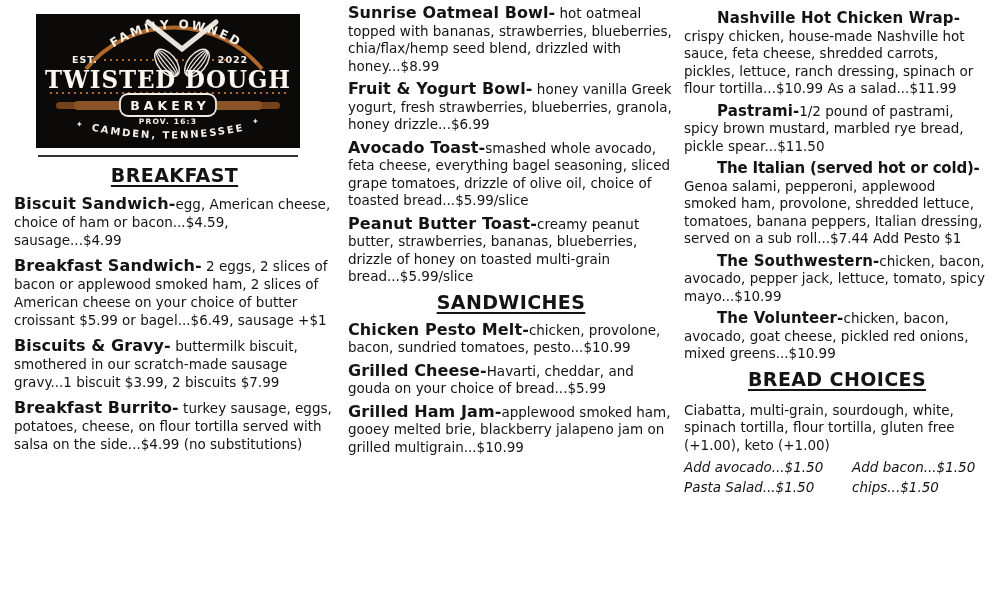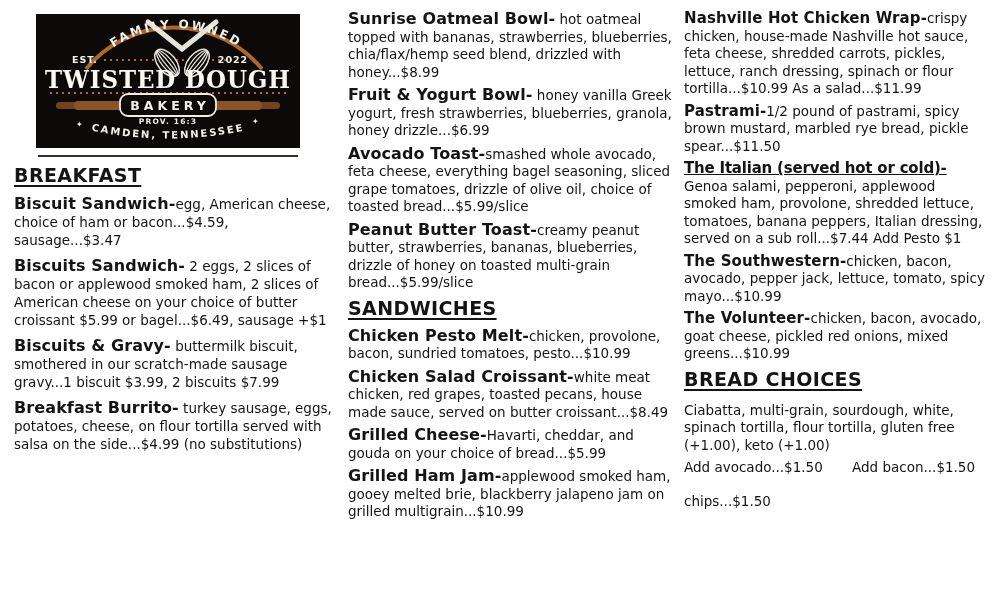--- a/index.html
+++ b/index.html
@@ -1,52 +1,52 @@
 <!DOCTYPE html>
 <html><head>
 <meta charset="utf-8">
 <style>
   html,body{margin:0;padding:0;background:#ffffff;}
   .page{position:relative;width:1000px;height:614px;background:#ffffff;overflow:hidden;
         font-family:"DejaVu Sans",sans-serif;color:#141414;}
   .col{position:absolute;top:8px;}
   .col-left{left:14px;width:321px;}
-  .col-mid{left:348px;top:10px;width:326px;}
+  .col-mid{left:348px;top:4px;width:326px;}
   .col-right{left:684px;top:10px;width:306px;}
 
   
   .logo-area{position:relative;height:152px;margin-bottom:4px;}
   .logo-svg{position:absolute;left:22px;top:6px;width:264px;height:134px;display:block;}
   .logo-underline{position:absolute;left:24px;top:147px;width:260px;height:2px;background:#35302b;}
   .lg-t{fill:#f4f1ea;font-family:"DejaVu Sans",sans-serif;font-weight:bold;}
   .lg-fam{font-size:12px;letter-spacing:2.5px;}
   .lg-est{font-size:9.5px;letter-spacing:1px;}
   .lg-word{fill:#faf8f1;font-family:"DejaVu Serif",serif;font-weight:bold;font-size:25px;letter-spacing:1px;}
   .lg-bak{font-size:12.5px;letter-spacing:4px;}
   .lg-prov{font-size:7.5px;letter-spacing:1.2px;}
   .lg-cam{font-size:10px;letter-spacing:2px;}
   .lg-star{font-size:8px;fill:#f4f1ea;}
 
   
-  .sec{text-align:left;font-size:19px;font-weight:bold;letter-spacing:.4px;margin:0 0 9px;
+  .sec{text-align:center;font-size:19px;font-weight:bold;letter-spacing:.4px;margin:0 0 9px;
        text-decoration:underline;text-decoration-thickness:2px;text-underline-offset:3px;}
   .col-left .sec{margin:2px 0 9px;}
   .col-mid .sec{margin:3px 0 8px;}
   .col-right .sec{margin:4px 0 7px;}
 
   .item{margin:0 0 8px;font-size:13.5px;line-height:18px;}
   .col-mid .item,.col-right .item{margin-bottom:5px;line-height:17.5px;}
   .nm{font-weight:bold;font-size:16px;letter-spacing:.1px;}
-  .col-right .nm{font-size:15px;}
+  .col-right .nm{font-size:15px;margin-left:33px;}
   .nm-blk{display:block;}
-  .nm-sm{font-size:14.2px;letter-spacing:-.2px;text-decoration:underline;}
+  .nm-sm{font-size:14.2px;letter-spacing:-.2px;}
   .bd{font-weight:normal;}
 
   .bread-text{margin:12px 0 4px;font-size:13.5px;line-height:17.5px;}
-  .extras-grid{display:grid;grid-template-columns:168px 1fr;row-gap:16px;font-size:13.5px;line-height:18px;}
+  .extras-grid{display:grid;grid-template-columns:168px 1fr;row-gap:2px;font-size:13.5px;line-height:18px;font-style:italic;}
 </style>
 </head>
 <body>
 
 <div class="page">
 
   <div class="col col-left">
 
     <div class="logo-area">
       <svg class="logo-svg" viewBox="0 0 264 134" xmlns="http://www.w3.org/2000/svg">
@@ -86,50 +86,50 @@
         <text class="lg-t lg-prov" x="132" y="110" text-anchor="middle">PROV. 16:3</text>
         <text class="lg-t lg-cam"><textPath href="#camArc" startOffset="50%" text-anchor="middle">CAMDEN,  TENNESSEE</textPath></text>
         <text class="lg-star" x="40" y="113">✦</text>
         <text class="lg-star" x="216" y="110">✦</text>
       </svg>
       <div class="logo-underline"></div>
     </div>
 
     <h2 class="sec">BREAKFAST</h2>
 
-    <p class="item"><span class="nm">Biscuit Sandwich-</span><span>egg, American cheese, choice of ham or bacon...$4.59, sausage...$3.47</span></p>
-    <p class="item"><span class="nm">Biscuits Sandwich-</span><span> 2 eggs, 2 slices of bacon or applewood smoked ham, 2 slices of American cheese on your choice of butter croissant $5.99 or bagel...$6.49, sausage +$1</span></p>
+    <p class="item"><span class="nm">Biscuit Sandwich-</span><span>egg, American cheese, choice of ham or bacon...$4.59, sausage...$4.99</span></p>
+    <p class="item"><span class="nm">Breakfast Sandwich-</span><span> 2 eggs, 2 slices of bacon or applewood smoked ham, 2 slices of American cheese on your choice of butter croissant $5.99 or bagel...$6.49, sausage +$1</span></p>
     <p class="item"><span class="nm">Biscuits &amp; Gravy-</span><span> buttermilk biscuit, smothered in our scratch-made sausage gravy...1 biscuit $3.99, 2 biscuits $7.99</span></p>
     <p class="item"><span class="nm">Breakfast Burrito-</span><span> turkey sausage, eggs, potatoes, cheese, on flour tortilla served with salsa on the side...$4.99 (no substitutions)</span></p>
   </div>
 
   <div class="col col-mid">
     <p class="item"><span class="nm">Sunrise Oatmeal Bowl-</span><span> hot oatmeal topped with bananas, strawberries, blueberries, chia/flax/hemp seed blend, drizzled with honey...$8.99</span></p>
     <p class="item"><span class="nm">Fruit &amp; Yogurt Bowl-</span><span> honey vanilla Greek yogurt, fresh strawberries, blueberries, granola, honey drizzle...$6.99</span></p>
     <p class="item"><span class="nm">Avocado Toast-</span><span>smashed whole avocado, feta cheese, everything bagel seasoning, sliced grape tomatoes, drizzle of olive oil, choice of toasted bread...$5.99/slice</span></p>
     <p class="item"><span class="nm">Peanut Butter Toast-</span><span>creamy peanut butter, strawberries, bananas, blueberries, drizzle of honey on toasted multi-grain bread...$5.99/slice</span></p>
 
     <h2 class="sec">SANDWICHES</h2>
 
     <p class="item"><span class="nm">Chicken Pesto Melt-</span><span>chicken, provolone, bacon, sundried tomatoes, pesto...$10.99</span></p>
-    <p class="item"><span class="nm">Chicken Salad Croissant-</span><span>white meat chicken, red grapes, toasted pecans, house made sauce, served on butter croissant...$8.49</span></p>
     <p class="item"><span class="nm">Grilled Cheese-</span><span>Havarti, cheddar, and gouda on your choice of bread...$5.99</span></p>
     <p class="item"><span class="nm">Grilled Ham Jam-</span><span>applewood smoked ham, gooey melted brie, blackberry jalapeno jam on grilled multigrain...$10.99</span></p>
   </div>
 
   <div class="col col-right">
     <p class="item"><span class="nm">Nashville Hot Chicken Wrap-</span><span>crispy chicken, house-made Nashville hot sauce, feta cheese, shredded carrots, pickles, lettuce, ranch dressing, spinach or flour tortilla...$10.99 As a </span><span class="bd">salad</span><span>...$11.99</span></p>
     <p class="item"><span class="nm">Pastrami-</span><span>1/2 pound of pastrami, spicy brown mustard, marbled rye bread, pickle spear...$11.50</span></p>
     <p class="item"><span class="nm nm-blk nm-sm">The Italian (served hot or cold)-</span><span>Genoa salami, pepperoni, applewood smoked ham, provolone, shredded lettuce, tomatoes, banana peppers, Italian dressing, served on a sub roll...$7.44 Add Pesto $1</span></p>
     <p class="item"><span class="nm">The Southwestern-</span><span>chicken, bacon, avocado, pepper jack, lettuce, tomato, spicy mayo...$10.99</span></p>
     <p class="item"><span class="nm">The Volunteer-</span><span>chicken, bacon, avocado, goat cheese, pickled red onions, mixed greens...$10.99</span></p>
 
     <h2 class="sec">BREAD CHOICES</h2>
     <p class="bread-text">Ciabatta, multi-grain, sourdough, white, spinach tortilla, flour tortilla, gluten free (+1.00), keto (+1.00)</p>
 
     <div class="extras-grid">
       <span>Add avocado...$1.50</span>
       <span>Add bacon...$1.50</span>
+      <span>Pasta Salad...$1.50</span>
       <span>chips...$1.50</span>
     </div>
   </div>
 
 </div>
 
 </body></html>

